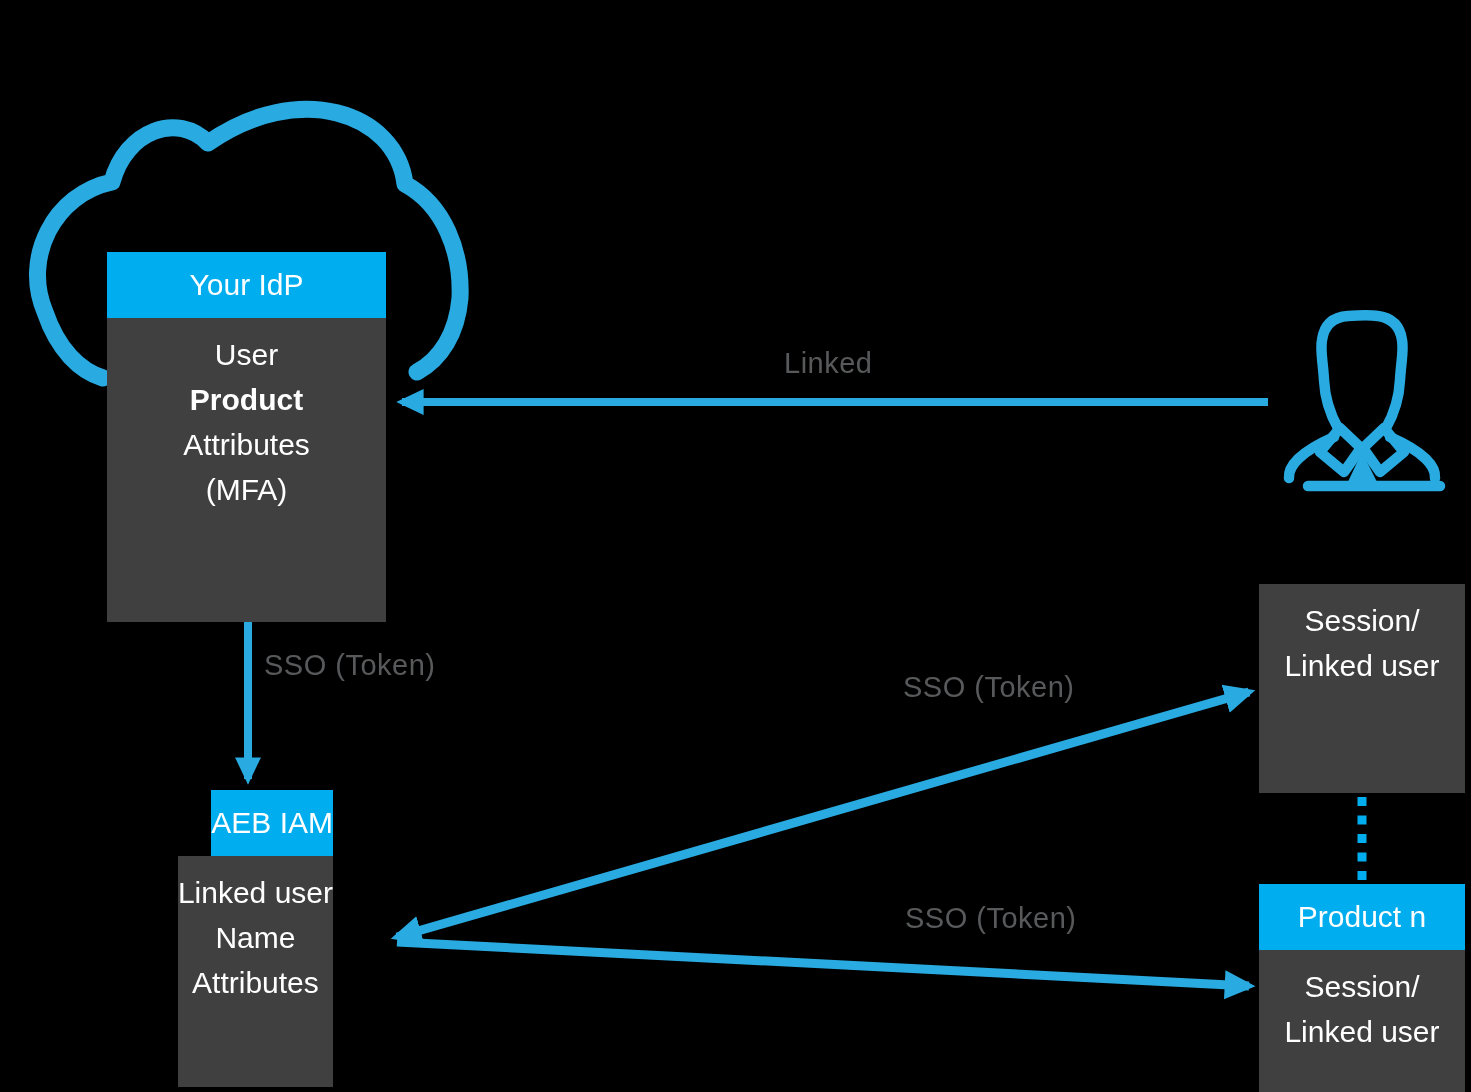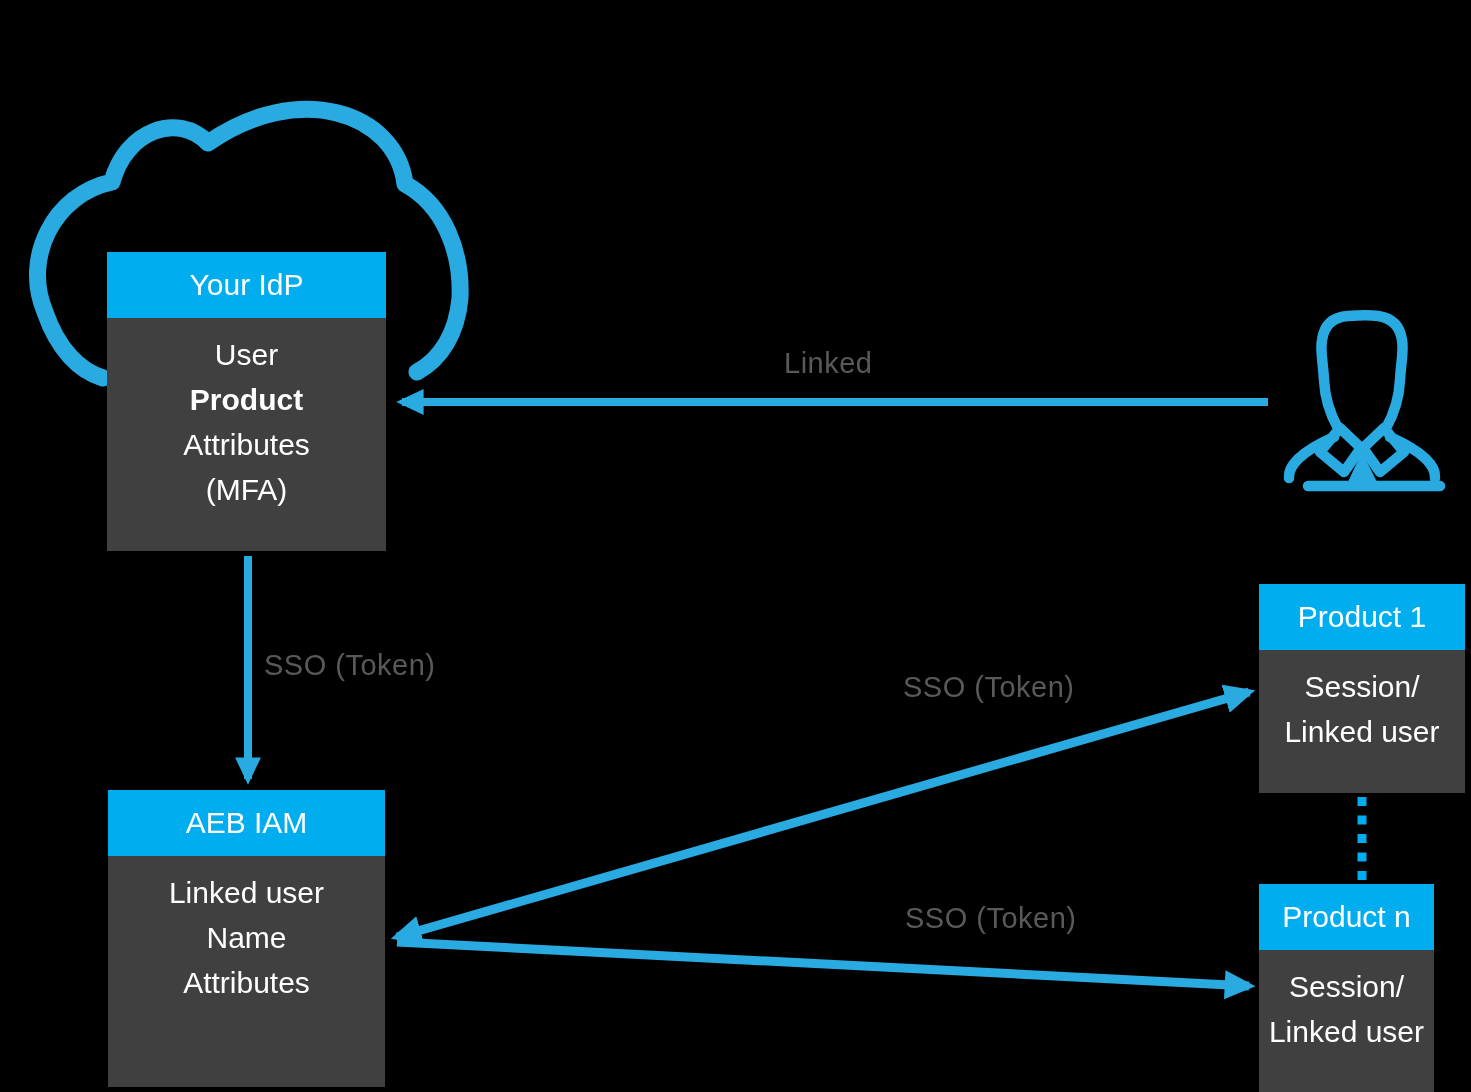--- a/index.html
+++ b/index.html
@@ -18,24 +18,24 @@
     display:flex;align-items:center;justify-content:center;
     font-size:30px;
   }
   .box-body{
     flex:1;background:#404040;color:#fff;
     padding-top:14px;
     display:flex;flex-direction:column;align-items:center;
   }
   .box-line{font-size:30px;line-height:45px;white-space:nowrap;}
   .bold{font-weight:bold;}
-  #your-idp{left:107px;top:252px;width:279px;height:299px;}
-  #aeb-iam{left:108px;top:790px;width:277px;height:297px;}
+  #your-idp{left:107px;top:252px;width:279px;height:370px;}
+  #aeb-iam{left:108px;top:790px;width:225px;height:297px;align-items:flex-end;}
   #product-1{left:1259px;top:584px;width:206px;height:209px;}
-  #product-n{left:1259px;top:884px;width:175px;height:208px;}
+  #product-n{left:1259px;top:884px;width:206px;height:208px;}
   .edge-label{
     position:absolute;color:#58595B;font-size:29px;white-space:nowrap;
     letter-spacing:0.5px;
   }
   #label-login{left:784px;top:347px;}
   #label-sso-left{left:264px;top:649px;}
   #label-sso-top{left:903px;top:671px;}
   #label-sso-bottom{left:905px;top:902px;}
 </style>
 </head>
@@ -111,21 +111,20 @@
   <div class="box" id="aeb-iam">
     <div class="box-header">AEB IAM</div>
     <div class="box-body">
       <div class="box-line">Linked user</div>
       <div class="box-line">Name</div>
       <div class="box-line">Attributes</div>
     </div>
   </div>
 
   <div class="box" id="product-1">
-    <div class="box-header">Product 1</div>
     <div class="box-body">
       <div class="box-line">Session/</div>
       <div class="box-line">Linked user</div>
     </div>
   </div>
 
   <div class="box" id="product-n">
     <div class="box-header">Product n</div>
     <div class="box-body">
       <div class="box-line">Session/</div>

